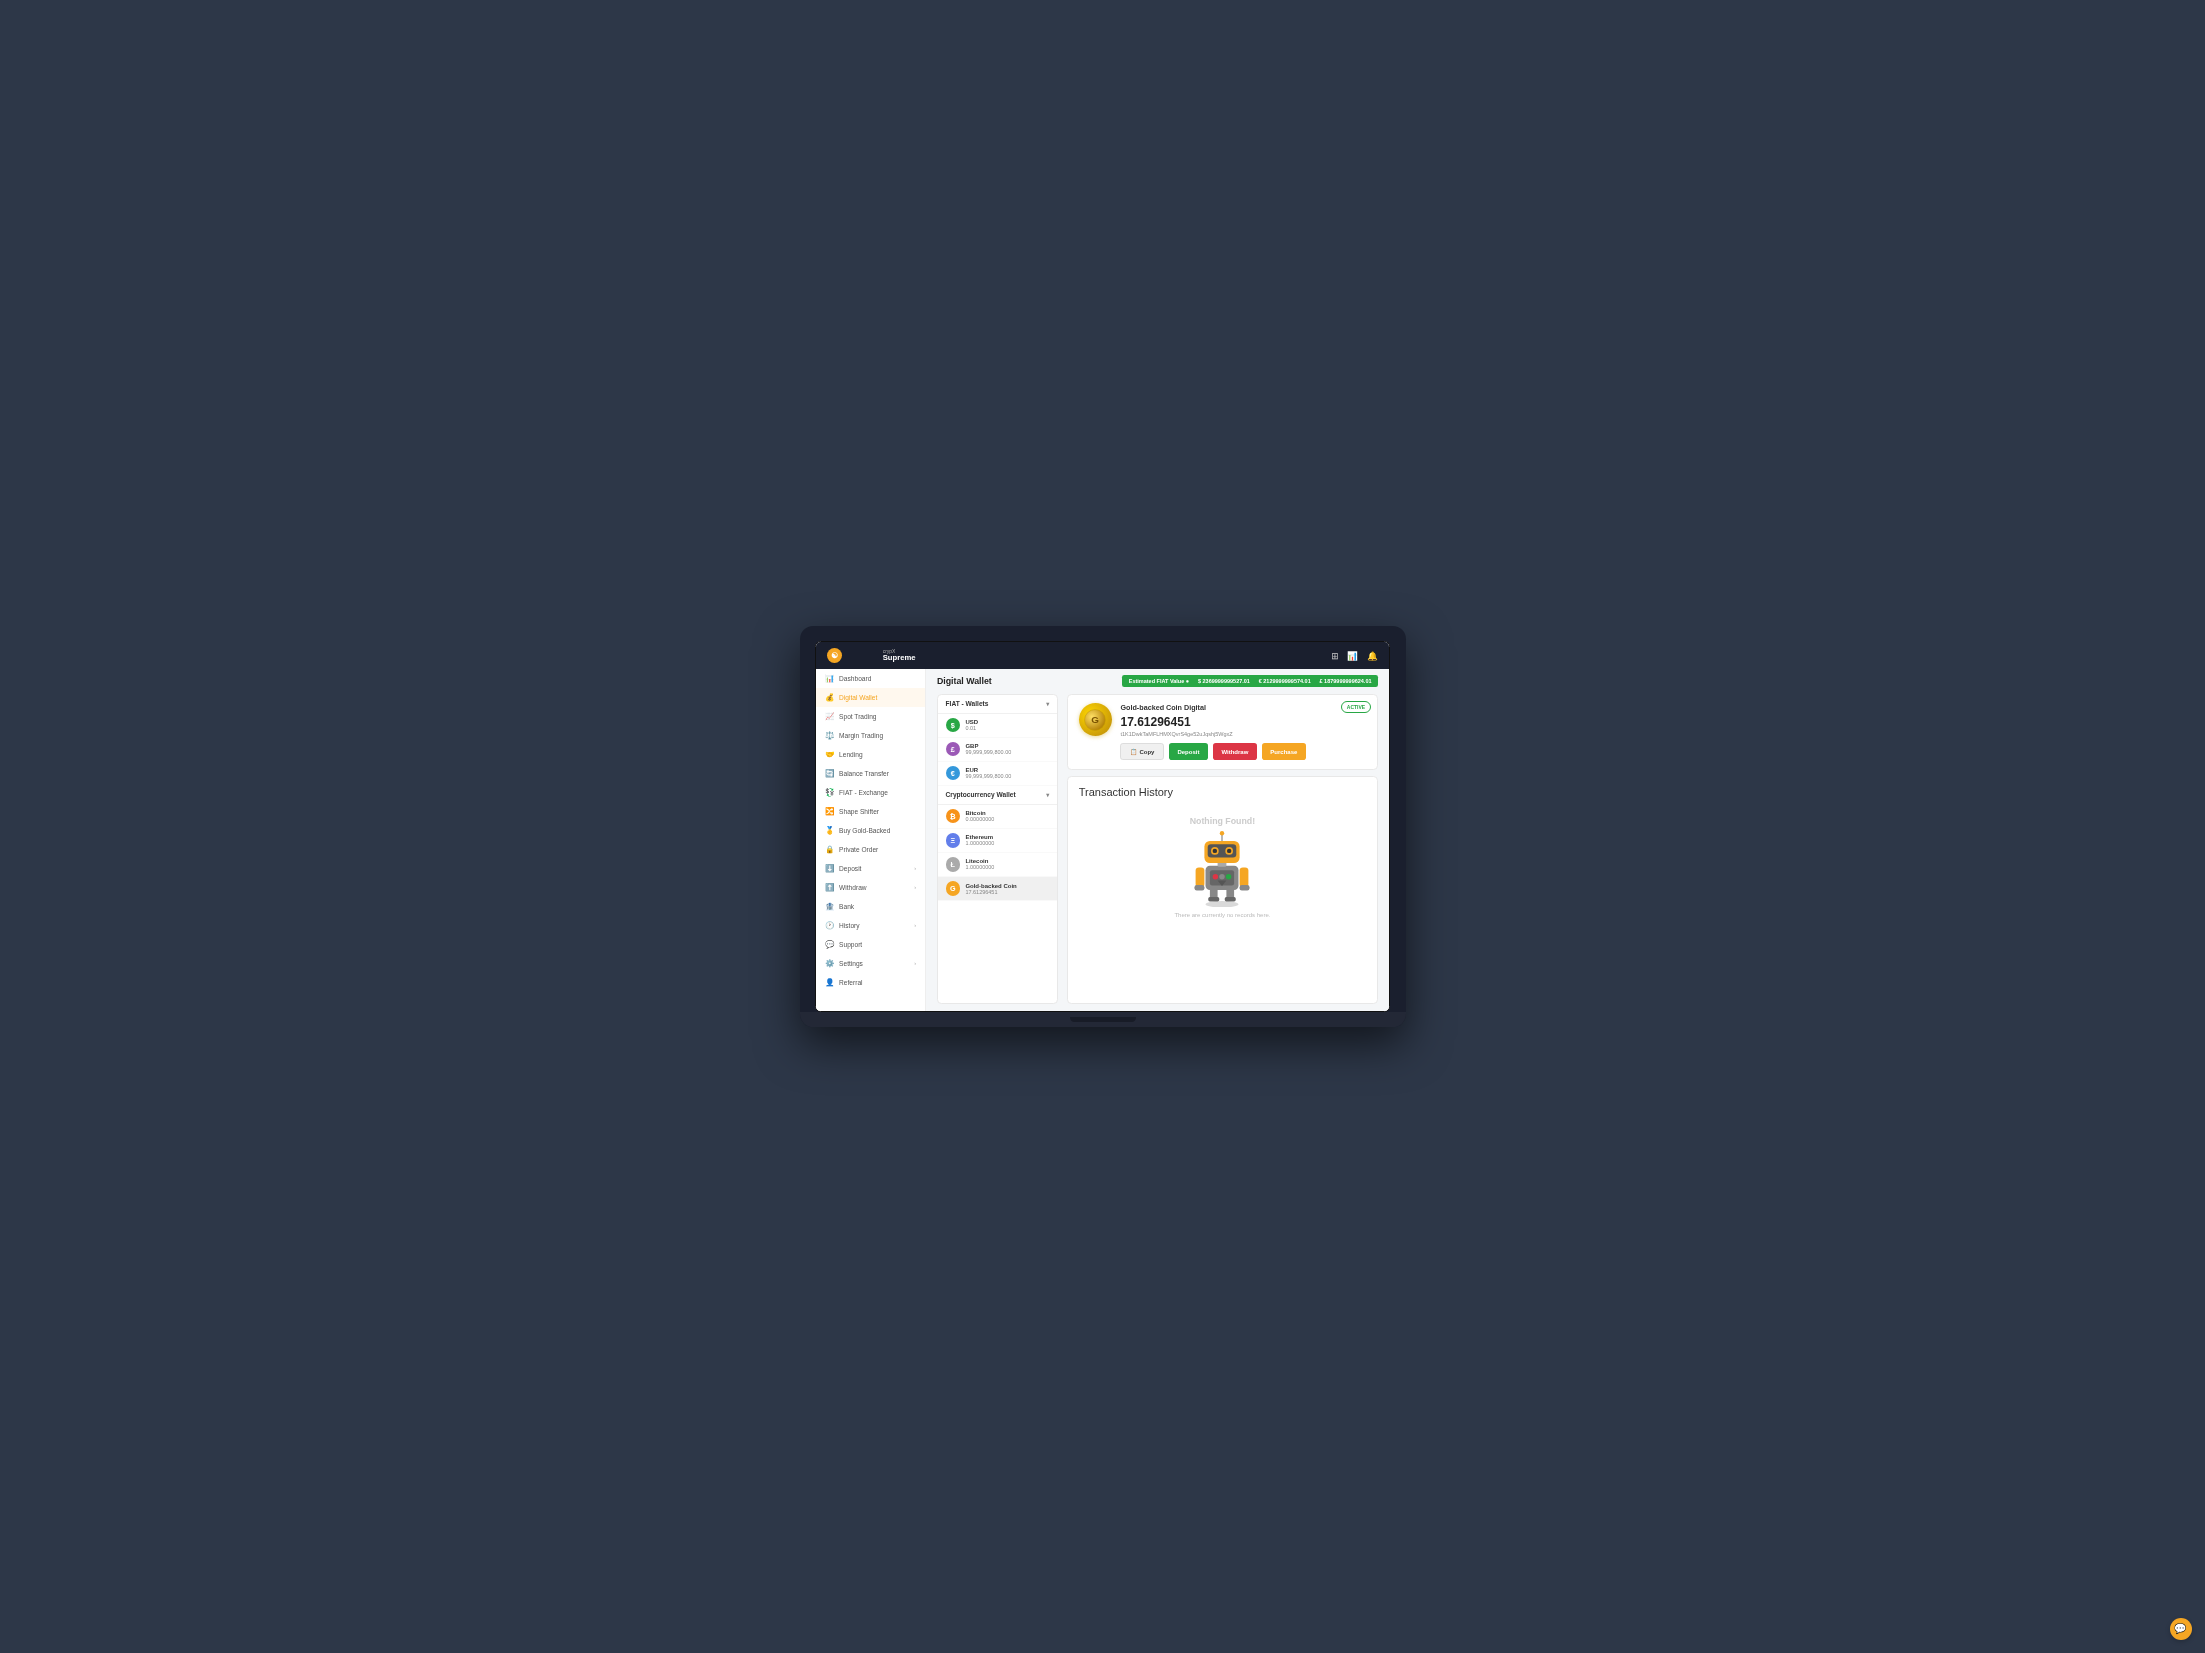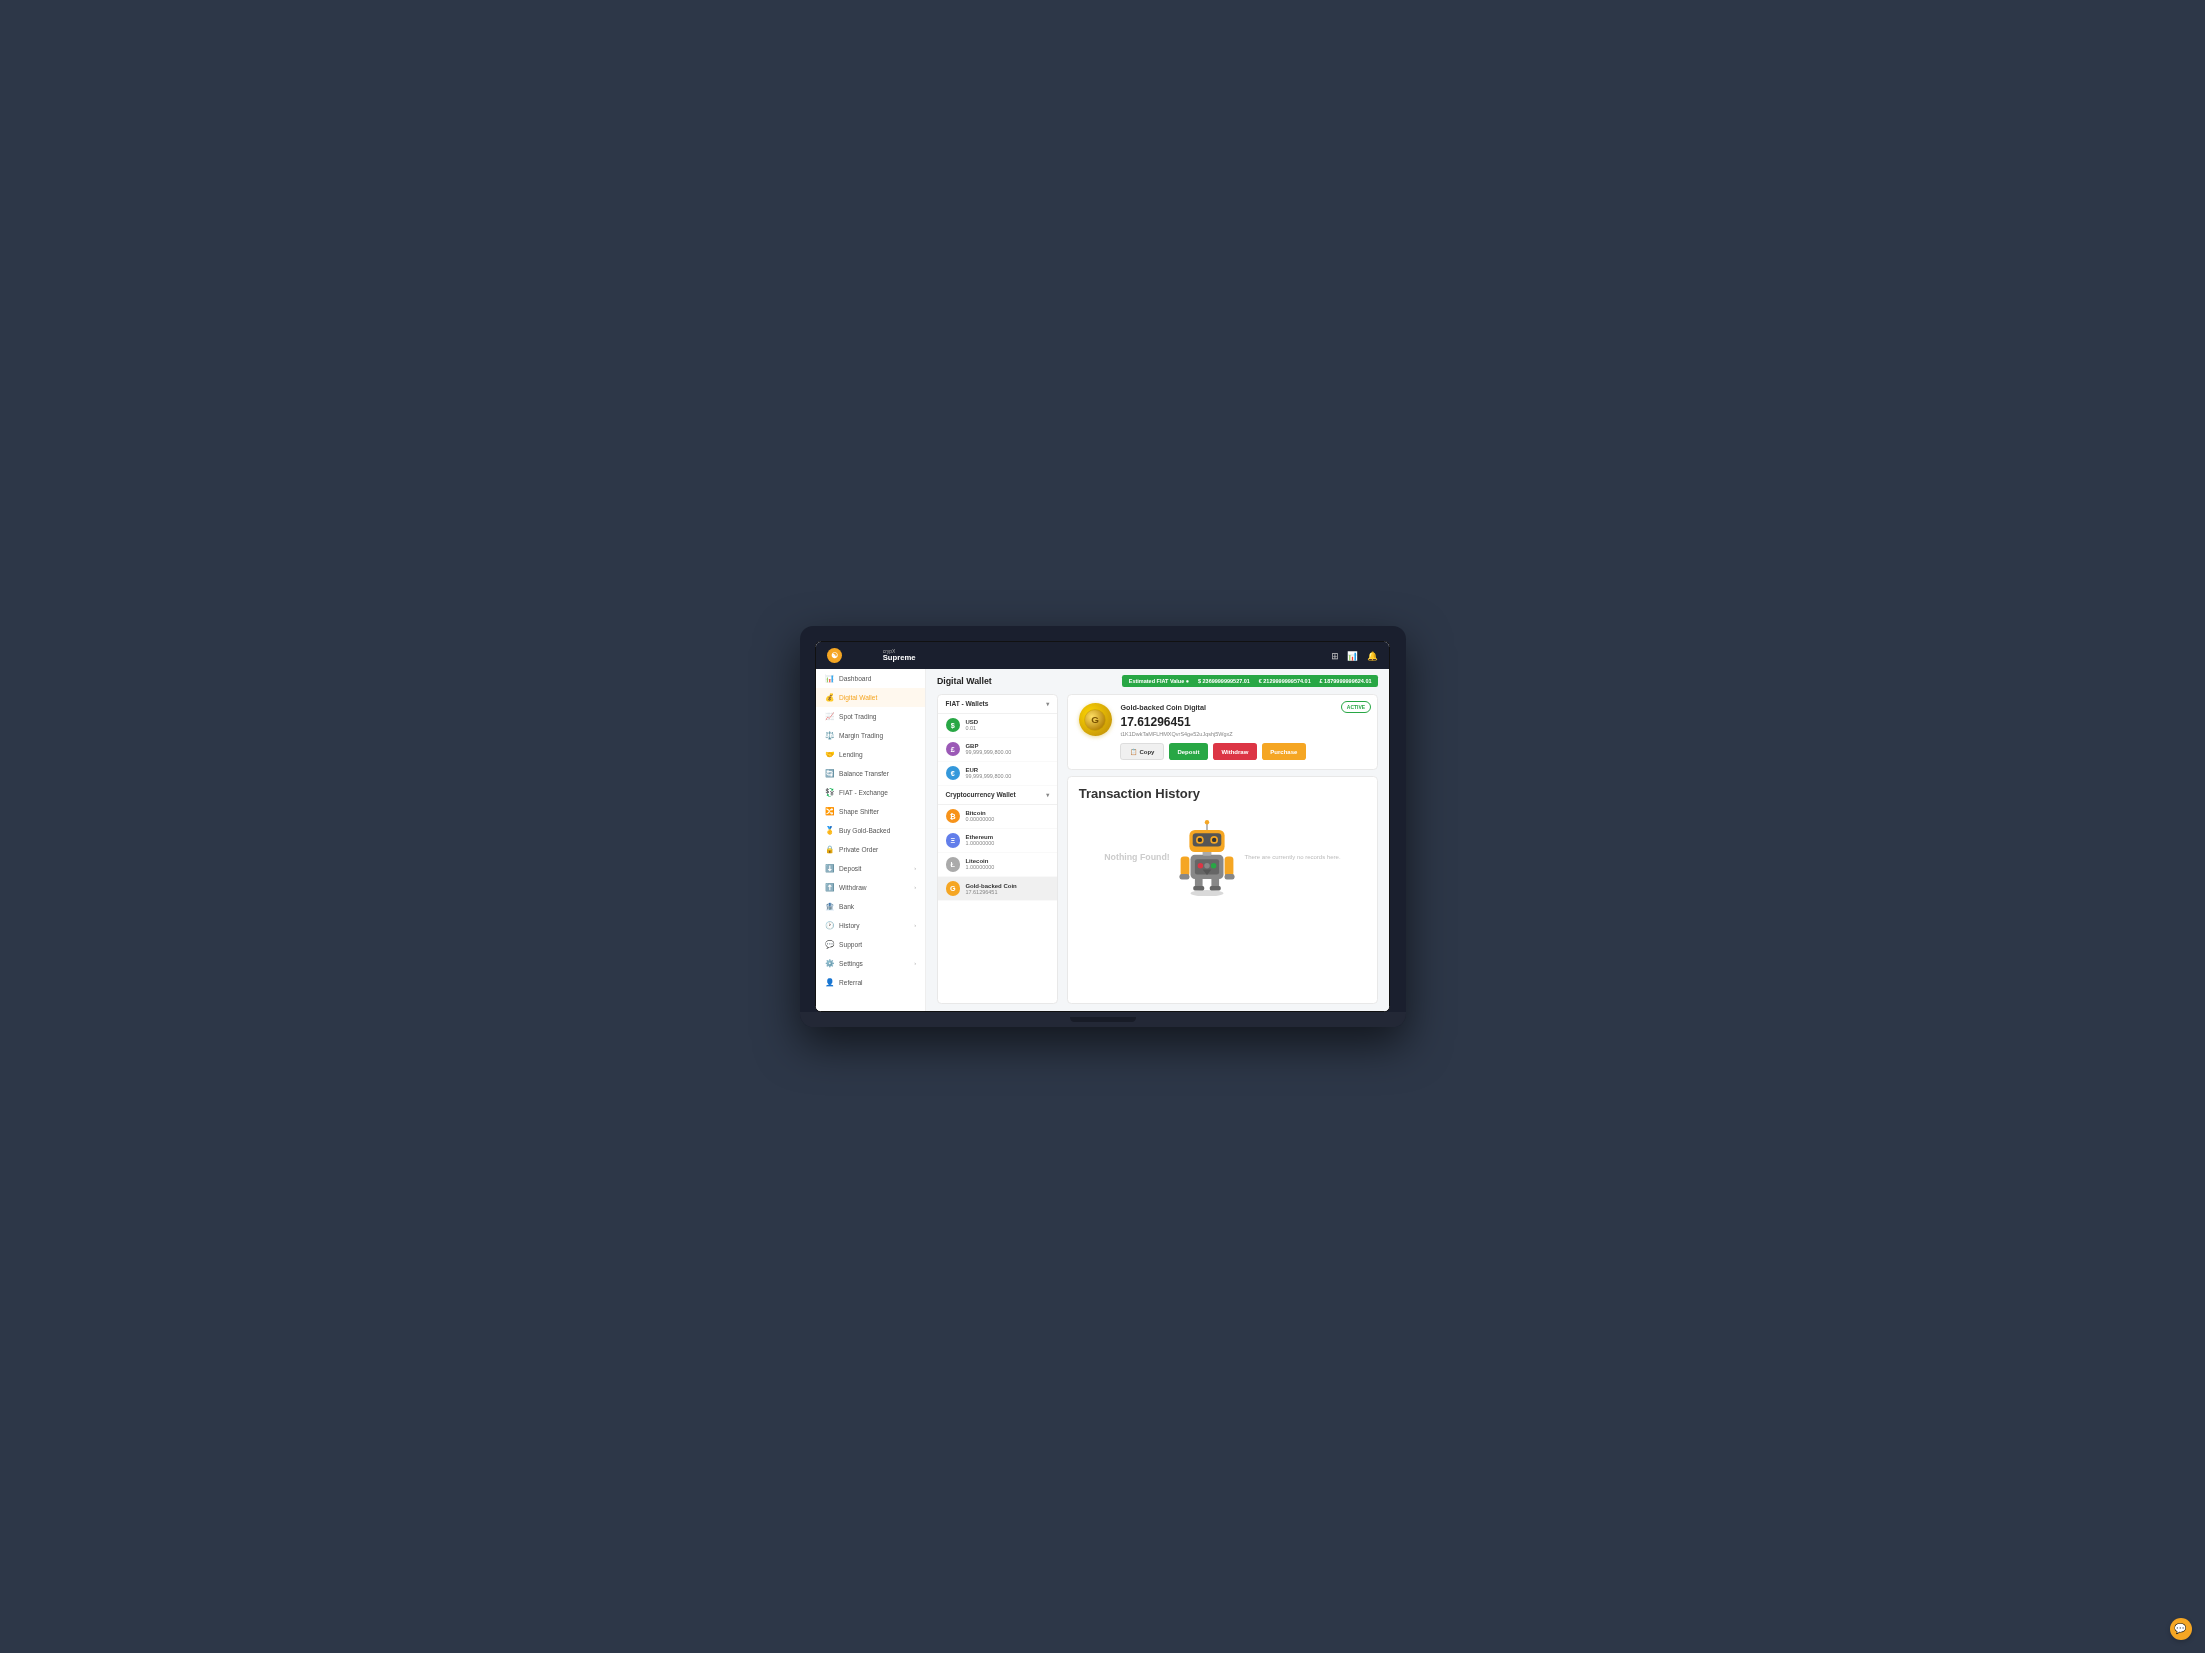--- a/index.html
+++ b/index.html
@@ -306,29 +306,29 @@
     .btn-purchase { background: #f5a623; color: #fff; }
 
     .tx-history-card {
       background: #fff;
       border-radius: 4.4px;
       border: 0.6px solid #e8e8e8;
       padding: 8.8px 11px;
       flex: 1;
     }
     .tx-history-title {
-      font-size: 13px;
-      font-weight: 700;
+      font-size: 11px;
+      font-weight: 400;
       color: #333;
       margin-bottom: 6.6px;
     }
 
     .nothing-found {
       display: flex;
-      flex-direction: row;
+      flex-direction: column;
       align-items: center;
       justify-content: center;
       padding: 11px;
       gap: 4.4px;
     }
     .nothing-found-text {
       font-size: 8.8px;
       color: #ccc;
       font-weight: 600;
     }

